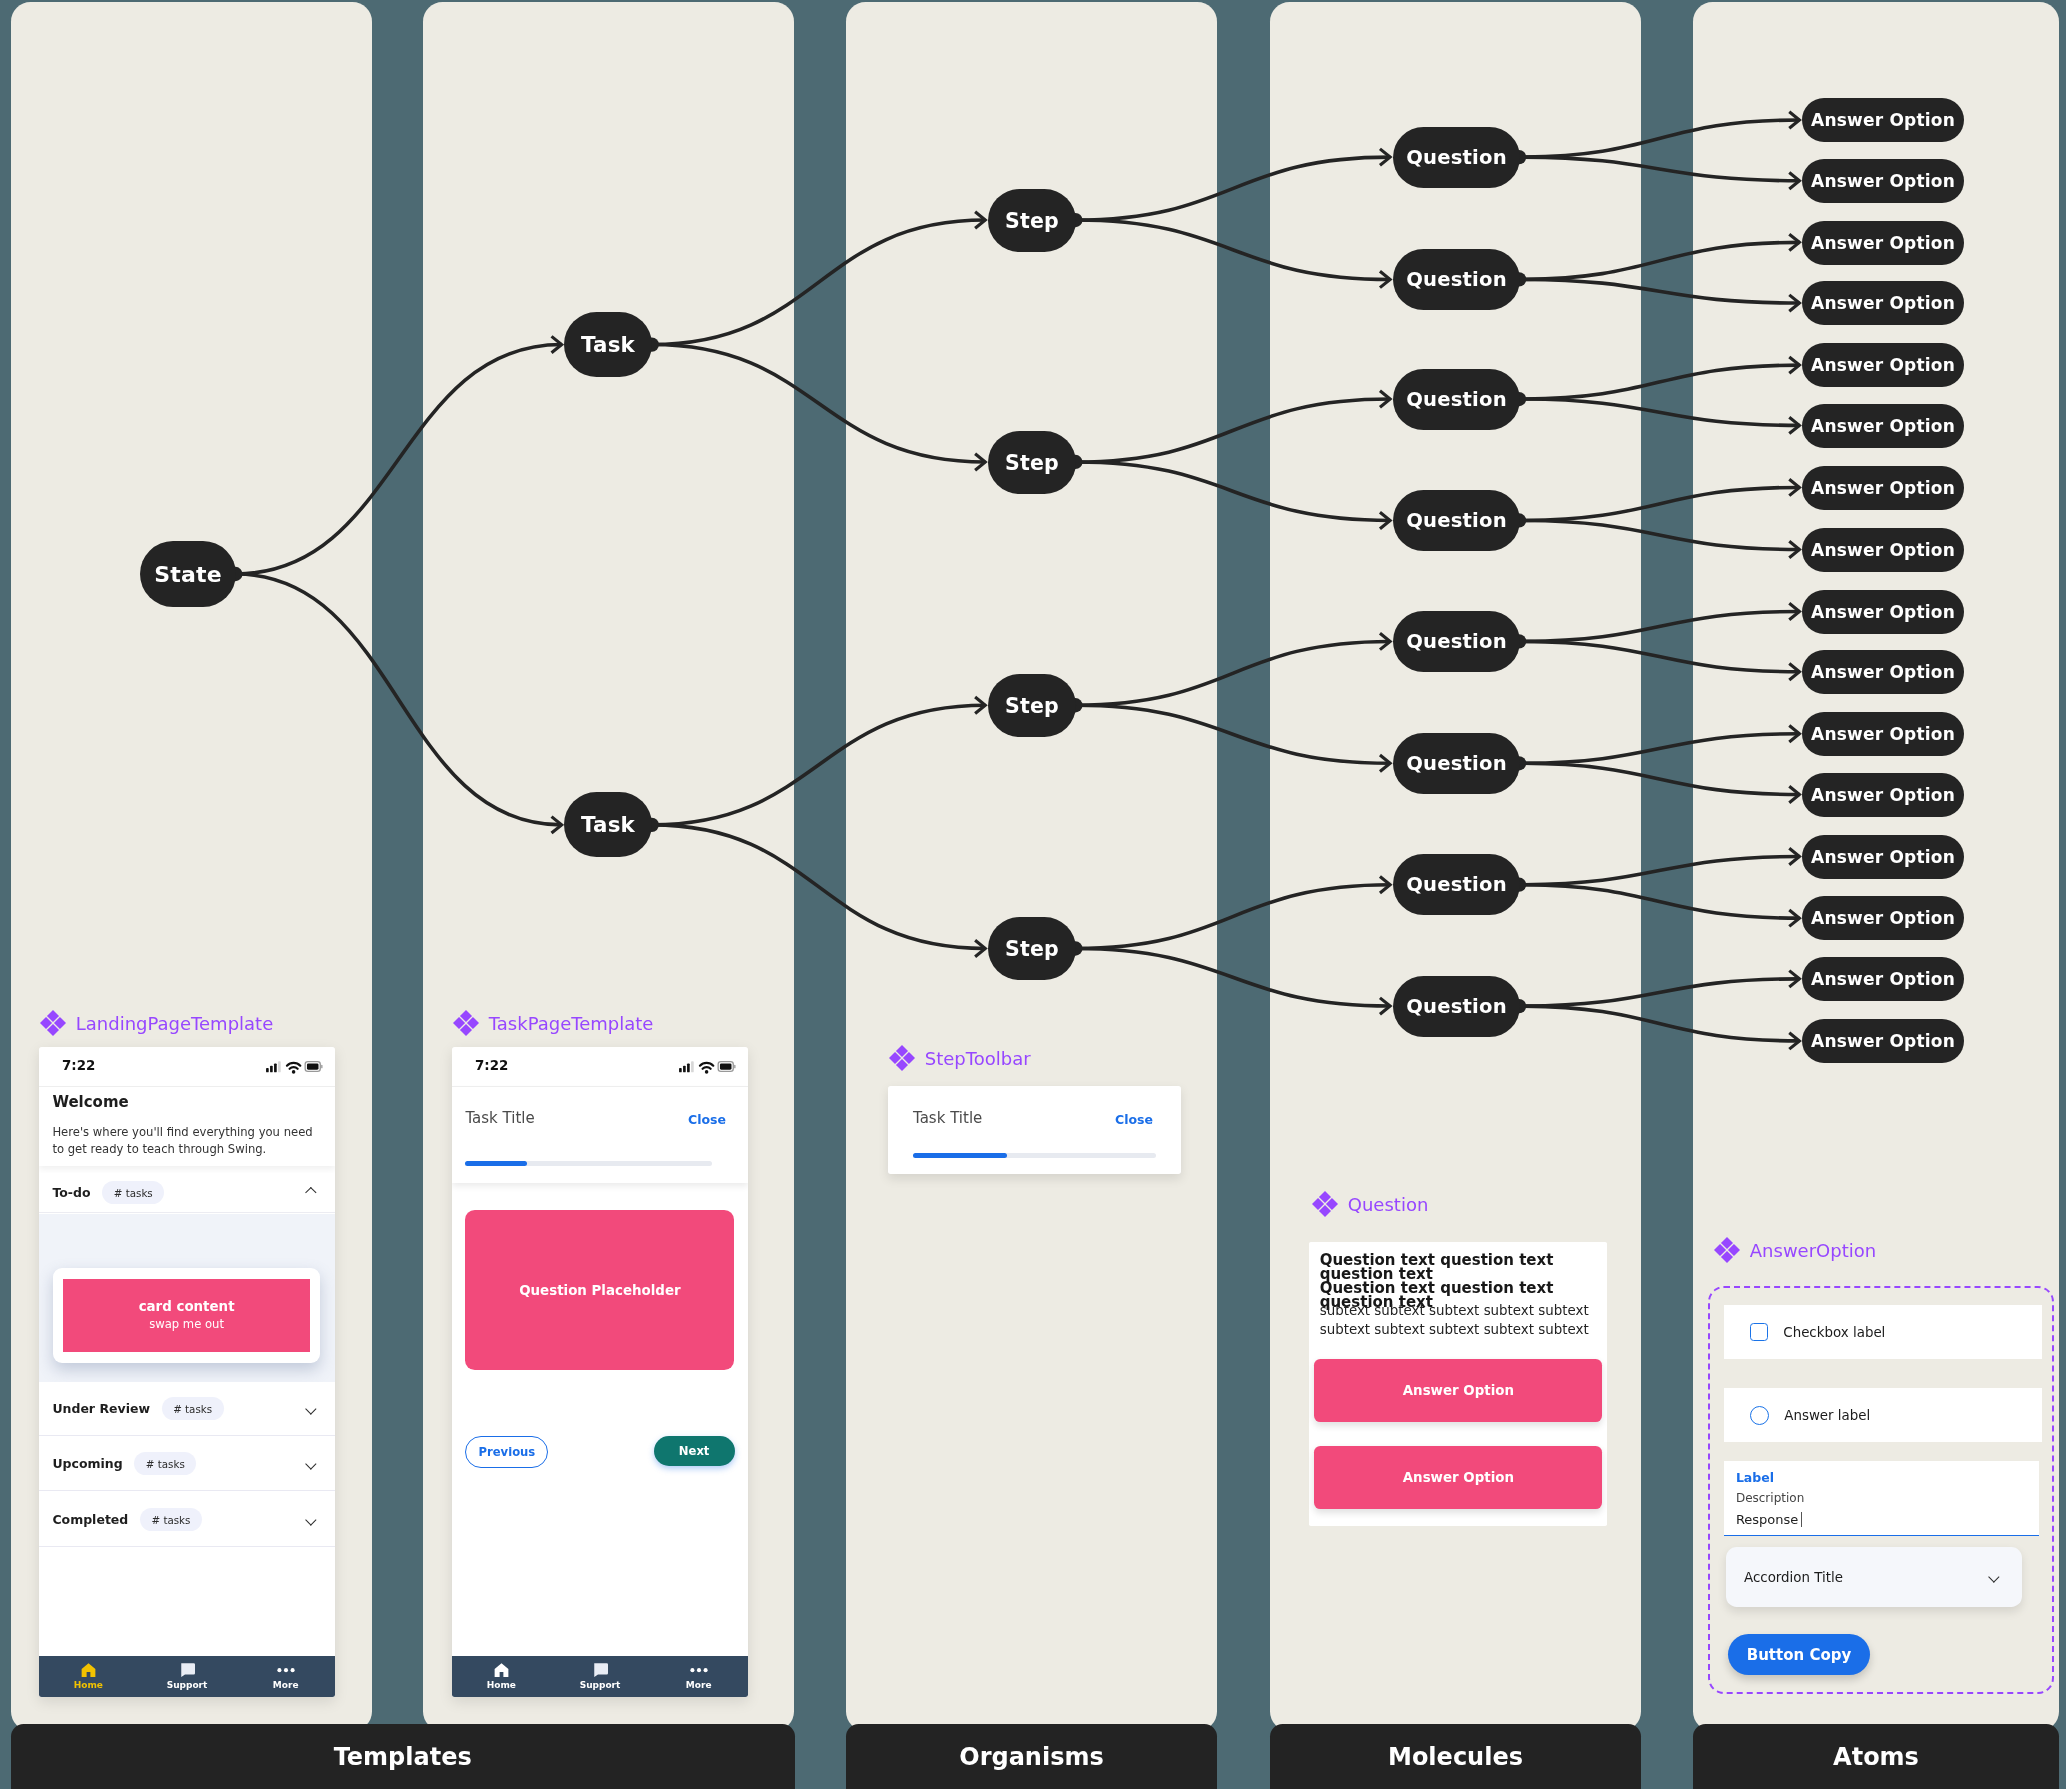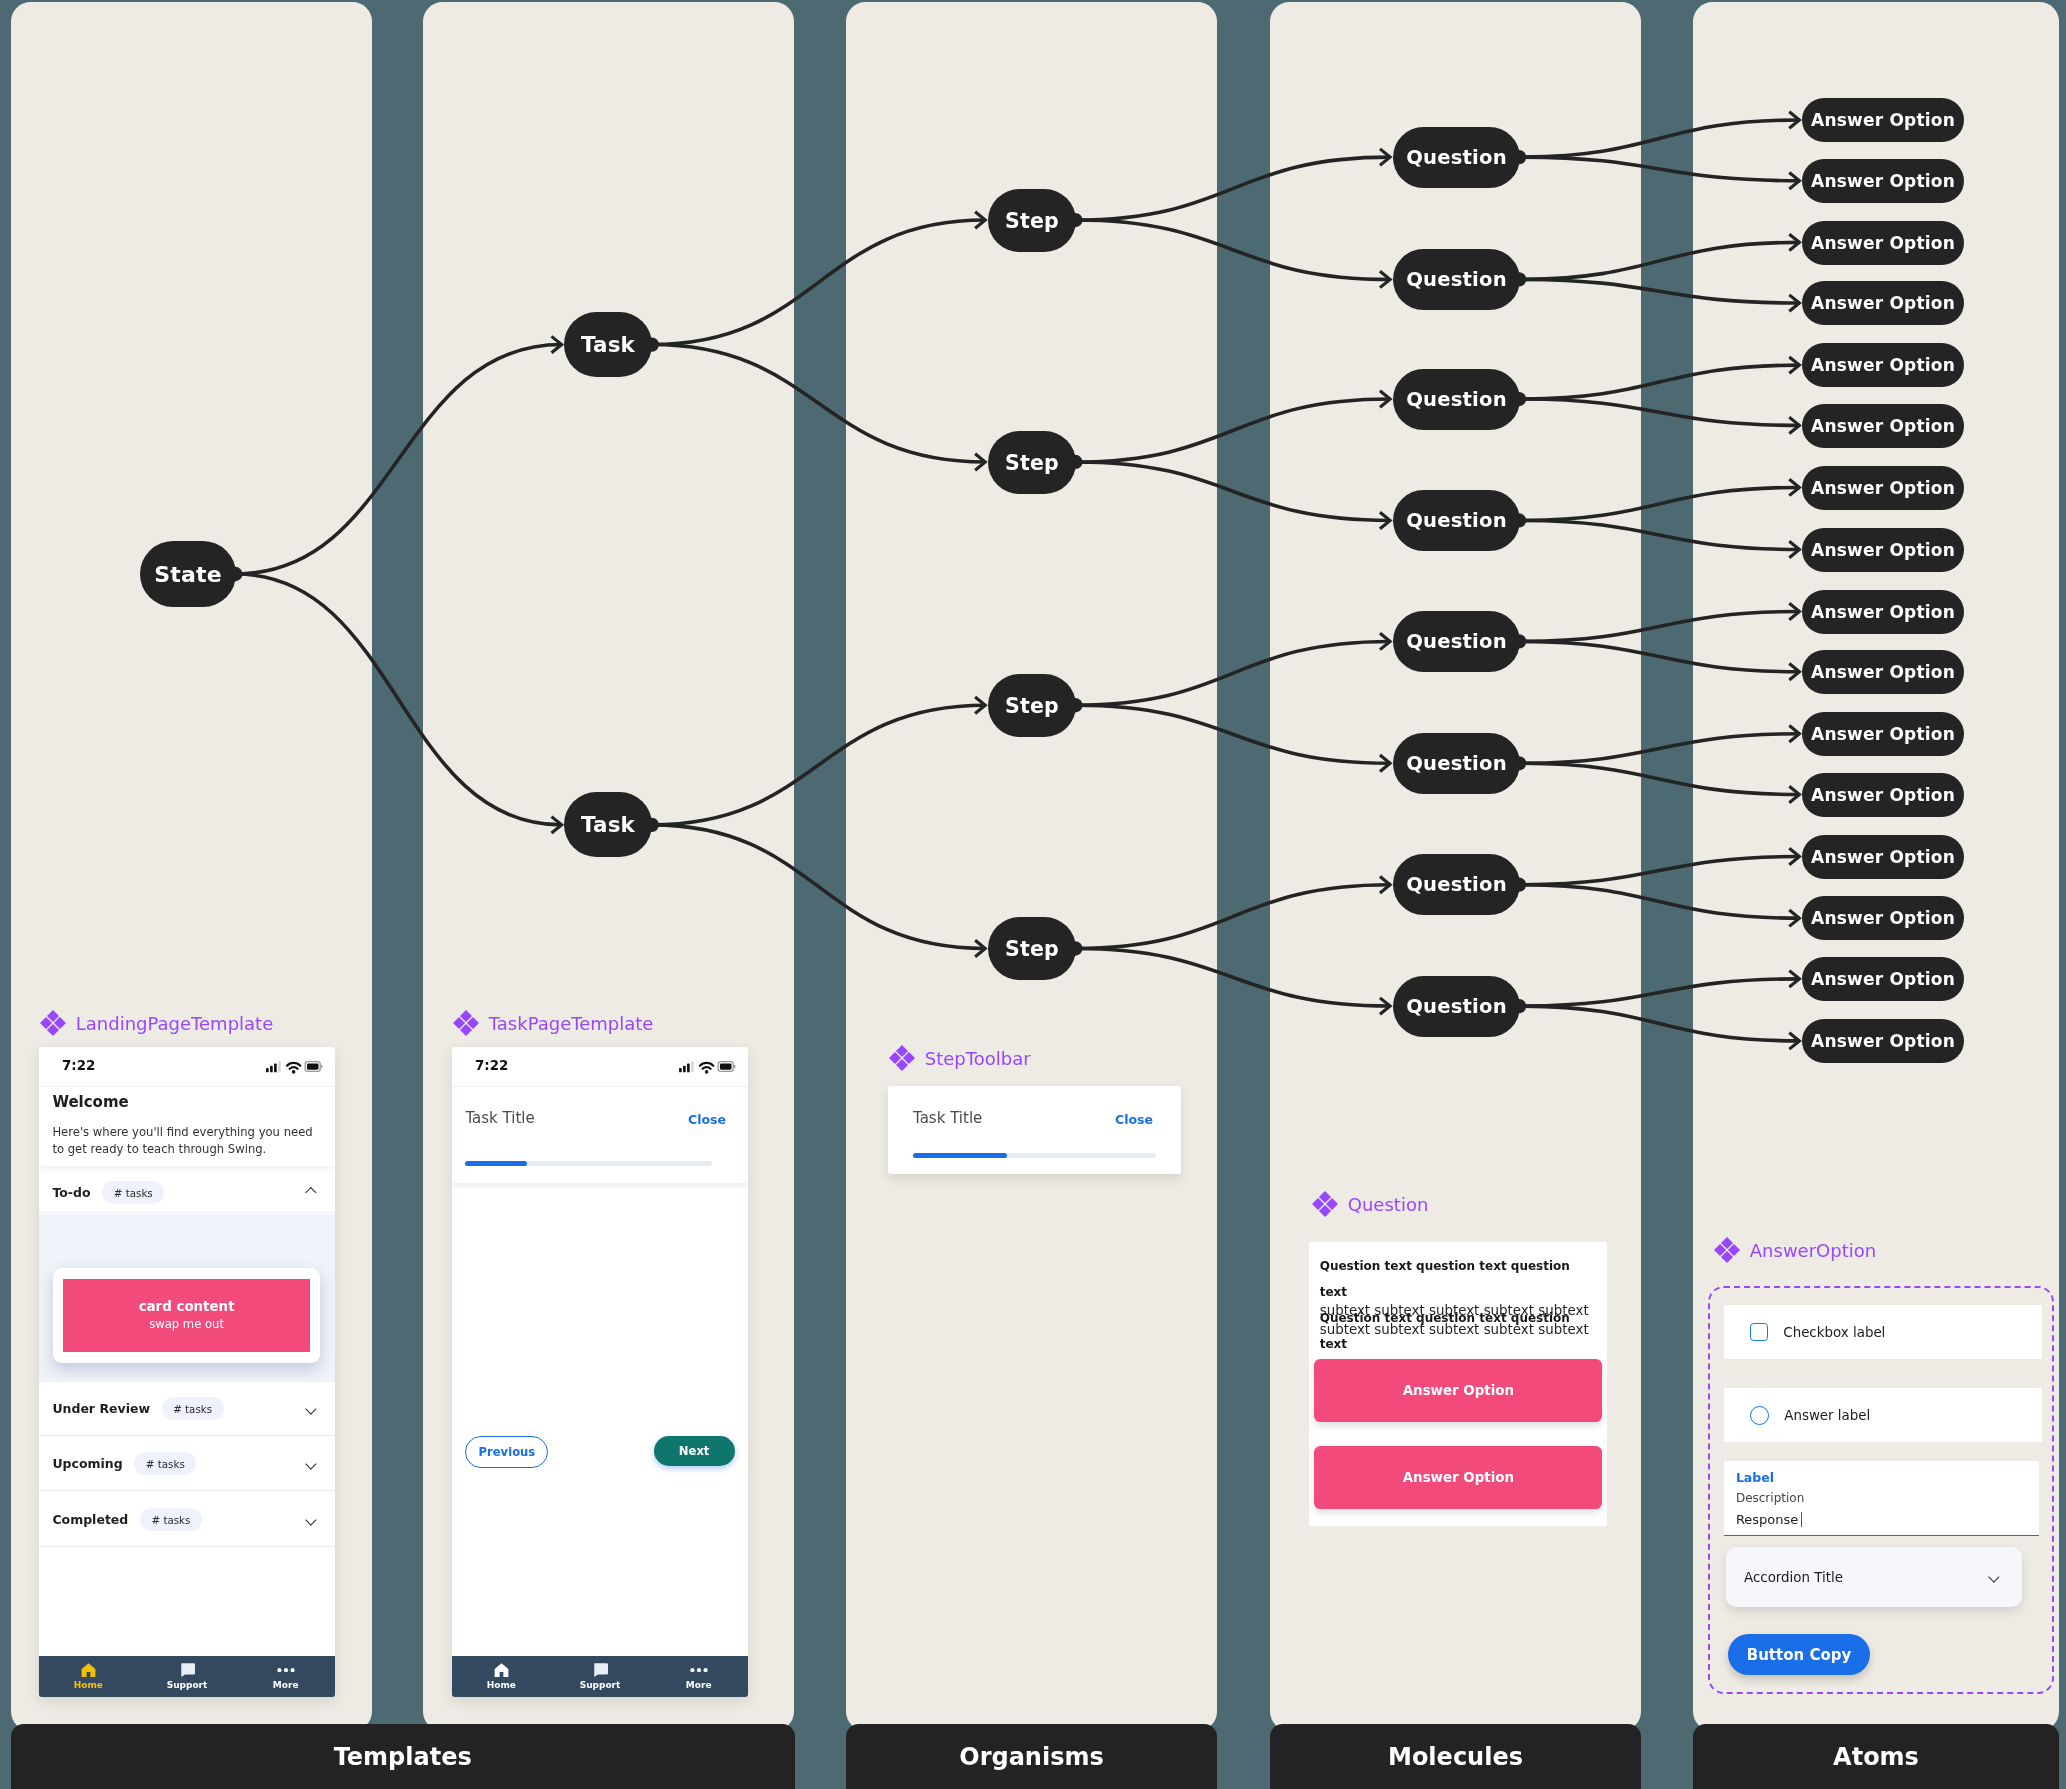--- a/index.html
+++ b/index.html
@@ -291,20 +291,23 @@
       </g>
     </svg>
   </div>
   <div style="position:absolute;left:0;top:39px;width:100%;height:97px;box-shadow:0 3.6px 6.3px rgba(0,0,0,.08);">
     <div style="position:absolute;left:13.4px;top:23px;font-size:15px;font-weight:500;color:#4b4b4b;">Task Title</div>
     <div class="bluelink" style="position:absolute;right:22px;top:26px;">Close</div>
     <div class="ptrack" style="left:13.4px;top:75px;width:247px;">
       <div class="pfill" style="width:62px;"></div>
     </div>
   </div>
+  <div class="pinkbtn" style="position:absolute;left:13.4px;top:163px;width:269px;height:160px;border-radius:9.8px;font-size:13.4px;">
+    <span>Question Placeholder</span>
+  </div>
   <div style="position:absolute;left:13.4px;top:389px;width:81px;height:29.5px;border:1.3px solid #1A6EE8;border-radius:16px;
               color:#1A6EE8;font-size:11.6px;font-weight:700;display:flex;align-items:center;justify-content:center;background:#fff;">Previous</div>
   <div style="position:absolute;right:13.4px;top:389px;width:81px;height:29.5px;background:#0f766e;border-radius:16px;
               color:#fff;font-size:11.6px;font-weight:700;display:flex;align-items:center;justify-content:center;box-shadow:0 2.7px 6.3px rgba(26,110,232,.35);">Next</div>
   <div class="navy">
     <div class="navitem">
       <svg width="15" height="14.3" viewBox="0 0 24 22">
           <path d="M12 0 L23 9 V22 H15 V14 H9 V22 H1 V9 Z" fill="#fff"></path>
         </svg>
       <span class="navlabel">Home</span>
@@ -328,21 +331,21 @@
 
 <div class="whitecard" style="left:888px;top:1086px;width:293px;height:88px;border-radius:2.7px;box-shadow:0 4.5px 10.7px rgba(0,0,0,.10);">
   <div style="position:absolute;left:25px;top:23px;font-size:15px;font-weight:500;color:#4b4b4b;">Task Title</div>
   <div class="bluelink" style="position:absolute;right:28px;top:26px;">Close</div>
   <div class="ptrack" style="left:25px;top:67px;width:243px;">
     <div class="pfill" style="width:94px;"></div>
   </div>
 </div>
 
 <div class="whitecard" style="left:1309px;top:1242px;width:298px;height:284px;border-radius:1.8px;">
-  <div style="position:absolute;left:10.7px;top:10.7px;width:277px;font-size:12px;font-weight:700;color:#181818;line-height:26px;">
+  <div style="position:absolute;left:10.7px;top:10.7px;width:277px;font-size:15px;font-weight:700;color:#181818;line-height:14px;">
     <div>Question text question text question text</div>
     <div>Question text question text question text</div>
   </div>
   <div style="position:absolute;left:10.7px;top:59px;width:277px;font-size:13.4px;color:#222;line-height:19px;">
     <div>subtext subtext subtext subtext subtext</div>
     <div>subtext subtext subtext subtext subtext</div>
   </div>
   <div class="pinkbtn" style="position:absolute;left:5.4px;top:117px;width:288px;height:63px;border-radius:6.3px;font-size:13.4px;box-shadow:0 3.6px 7.1px rgba(0,0,0,.12);">
     <span>Answer Option</span>
   </div>

